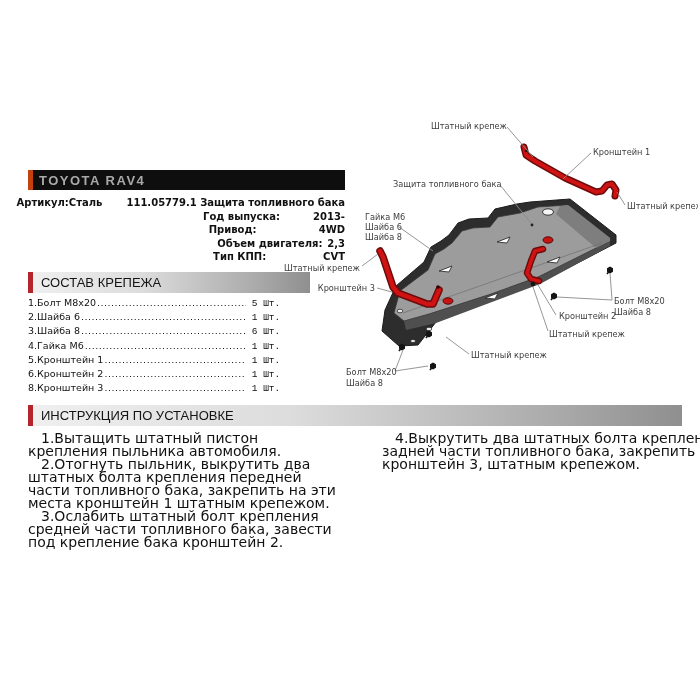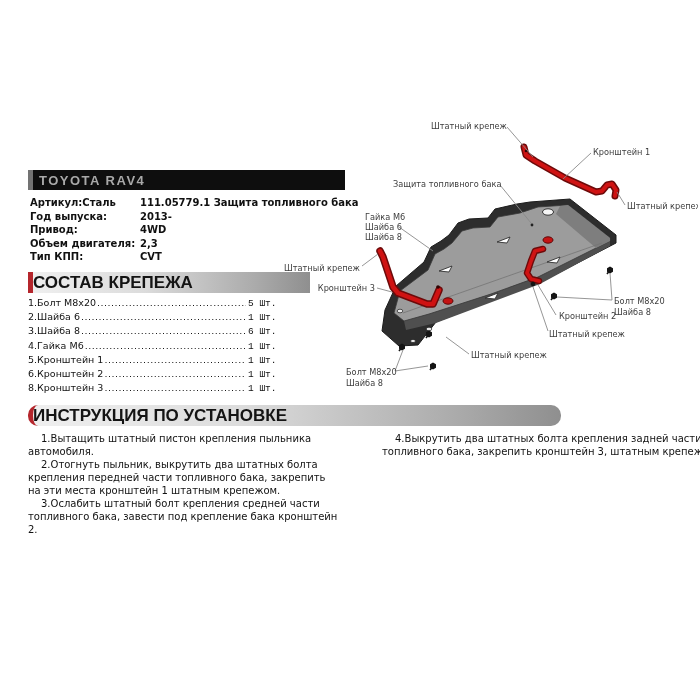--- a/index.html
+++ b/index.html
@@ -5,53 +5,53 @@
   html,body{margin:0;padding:0;}
   body{
     width:700px;height:700px;position:relative;overflow:hidden;
     background:#ffffff;
     font-family:"DejaVu Sans", sans-serif;
     color:#111;
   }
   
   .brand-bar{
     position:absolute;left:28px;top:170px;width:317px;height:20px;
-    background:#0e0e0e;border-left:5px solid #737373;box-sizing:border-box;
+    background:#0e0e0e;border-left:5px solid #c2410c;box-sizing:border-box;
     display:flex;align-items:center;
   }
   .brand-bar span{
     color:#a9a9a9;font-weight:bold;font-size:13px;letter-spacing:1.5px;
     padding-left:6px;font-family:"Liberation Sans", sans-serif;white-space:nowrap;
   }
   
   .specs{position:absolute;left:30px;top:196px;width:315px;}
-  .spec-row{display:flex;font-size:10px;line-height:13.5px;}
+  .spec-row{display:flex;font-size:10px;line-height:13.5px;justify-content:flex-end;}
   .spec-label{font-weight:bold;min-width:110px;white-space:nowrap;}
   .spec-value{white-space:nowrap;font-weight:bold;}
   
   .section-bar{
     position:absolute;height:21px;border-left:5px solid #b5262c;box-sizing:border-box;
     display:flex;align-items:center;
     background:linear-gradient(90deg,#efefef 0%,#dcdcdc 40%,#ababab 80%,#8f8f8f 100%);
   }
   .section-bar span{
-    font-weight:bold;font-size:17px;color:#141414;
+    font-weight:normal;font-size:13px;color:#141414;padding-left:8px;
     font-family:"Liberation Sans", sans-serif;white-space:nowrap;
   }
   #fastener-bar{left:28px;top:272px;width:282px;}
-  #install-bar{left:28px;top:405px;width:533px;border-radius:10px;}
-  
-  .fastener-table{position:absolute;left:28px;top:296px;width:256px;font-size:9.5px;}
+  #install-bar{left:28px;top:405px;width:654px;}
+  
+  .fastener-table{position:absolute;left:28px;top:296px;width:256px;font-size:9.5px;text-align:center;}
   .f-row{display:flex;align-items:baseline;line-height:13.2px;}
   .f-name{white-space:nowrap;}
   .f-dots{flex:1;overflow:hidden;white-space:nowrap;margin:0 2px 0 1px;}
   .f-dots::after{content:"..................................................................";letter-spacing:0.5px;}
   .f-qty{width:36px;white-space:nowrap;font-family:Liberation Mono, monospace;}
   
-  .instructions-col{position:absolute;top:432px;font-size:10px;line-height:13px;}
+  .instructions-col{position:absolute;top:432px;font-size:14px;line-height:13px;}
   #col-left{left:28px;width:310px;}
   #col-right{left:337px;width:353px;margin-left:45px;}
   .instructions-col p{margin:0;text-indent:13px;}
   
   #diagram{position:absolute;left:278px;top:100px;}
   #diagram text{font-family:"DejaVu Sans", sans-serif;font-size:8.2px;fill:#3d3d3d;}
   .leader{stroke:#8a8a8a;stroke-width:0.9;fill:none;}
   .plate-top{fill:#9c9c9c;stroke:#3a3a3a;stroke-width:0.8;}
   .bracket-under{fill:none;stroke:#6d0a0a;stroke-linejoin:round;stroke-linecap:round;}
   .bracket-over{fill:none;stroke:#cf1313;stroke-linejoin:round;stroke-linecap:round;}

